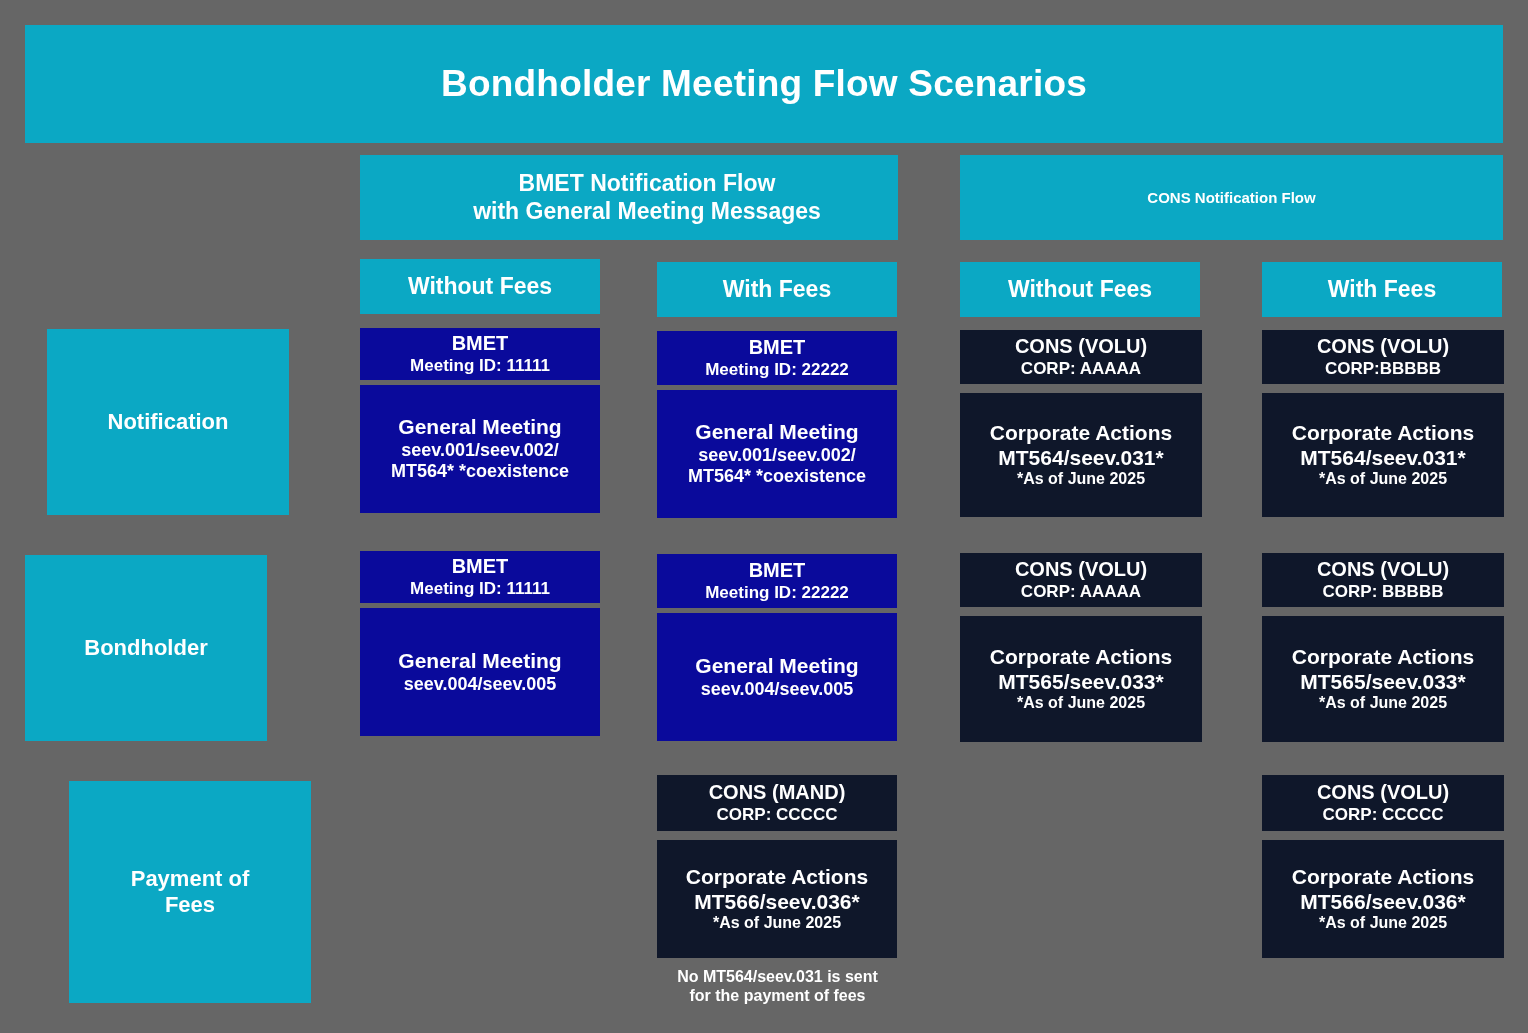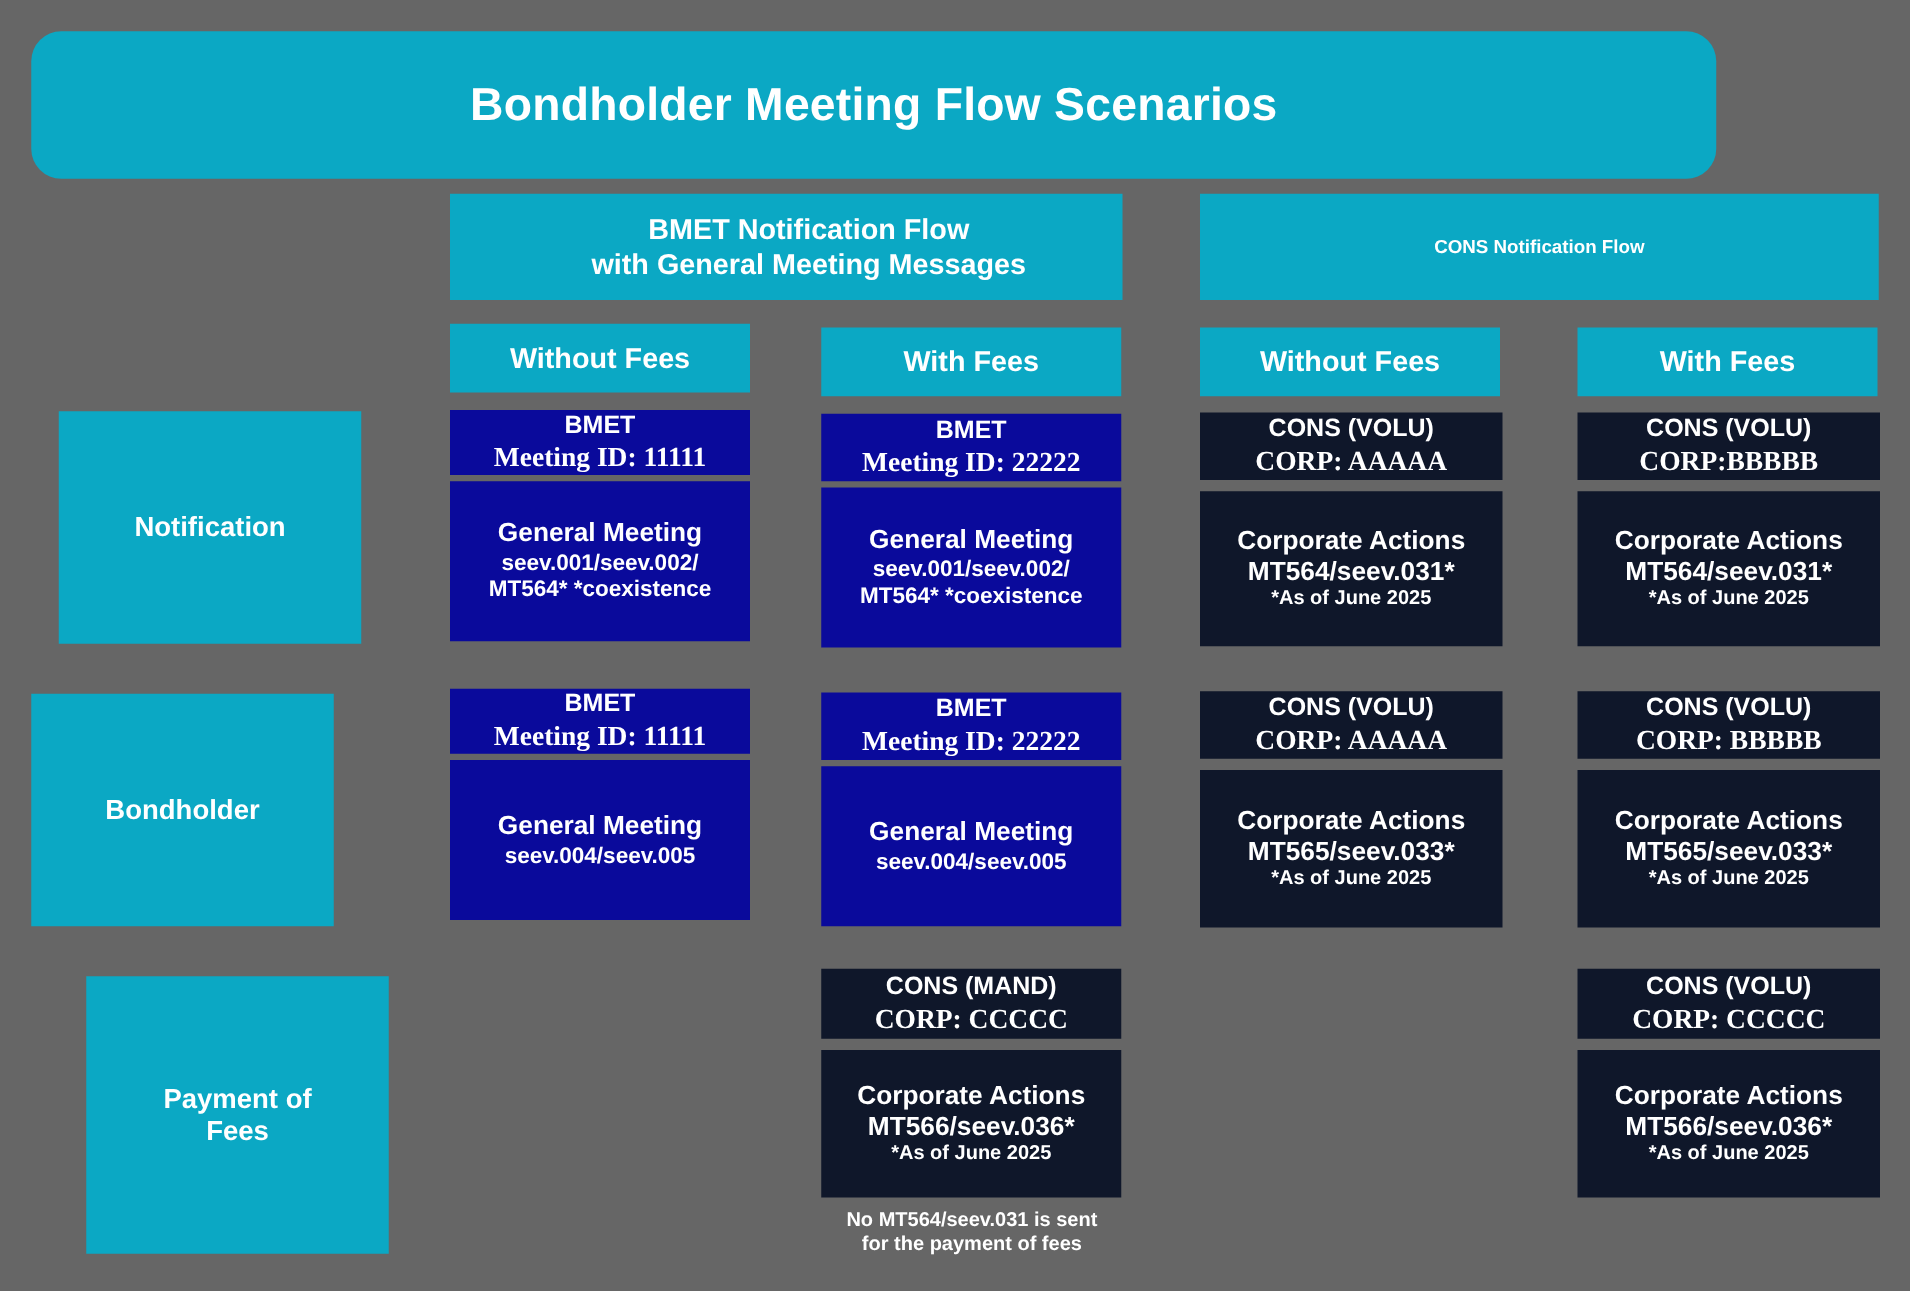--- a/index.html
+++ b/index.html
@@ -12,21 +12,21 @@
   }
   .box{position:absolute;box-sizing:border-box;display:flex;flex-direction:column;
        align-items:center;justify-content:center;text-align:center;color:#ffffff;
        font-weight:bold;line-height:1.18;padding:2px 4px;}
   .teal{background:#0BA8C4;}
   .navy{background:#0A0A9B;}
   .orange{background:#0f172a;}
   .plain{background:transparent;}
 
   
-  #title{left:25px;top:25px;width:1348px;height:118px;font-size:37px;letter-spacing:.2px;border-radius:24px;}
+  #title{left:25px;top:25px;width:1478px;height:118px;font-size:37px;letter-spacing:.2px;}
 
   
   #grp-bmet{left:360px;top:155px;width:538px;height:85px;font-size:23px;padding-left:40px;}
   #grp-cons{left:960px;top:155px;width:543px;height:85px;font-size:15px;}
   .grp-line{display:block;}
 
   
   #fee-b-wo{left:360px;top:259px;width:240px;height:55px;font-size:23px;}
   #fee-b-w {left:657px;top:262px;width:240px;height:55px;font-size:23px;}
   #fee-c-wo{left:960px;top:262px;width:240px;height:55px;font-size:23px;}
@@ -58,21 +58,21 @@
   #i-c-w-bot {left:1262px;top:616px;width:242px;height:126px;}
 
   
   #f-b-w-top {left:657px;top:775px;width:240px;height:56px;}
   #f-b-w-bot {left:657px;top:840px;width:240px;height:118px;}
   #f-note    {left:650px;top:962px;width:255px;height:50px;font-size:16px;}
   #f-c-w-top {left:1262px;top:775px;width:242px;height:56px;}
   #f-c-w-bot {left:1262px;top:840px;width:242px;height:118px;}
 
   .l1{font-size:20px;}
-  .l2{font-size:22px;font-family:Liberation Serif, serif;}
+  .l2{font-size:17px;}
   .big1{font-size:21px;}
   .big2{font-size:18px;}
   .sm{font-size:16px;}
 </style>
 </head>
 <body>
 
 <div class="box teal" id="title">Bondholder Meeting Flow Scenarios</div>
 
 <div class="box teal" id="grp-bmet">

